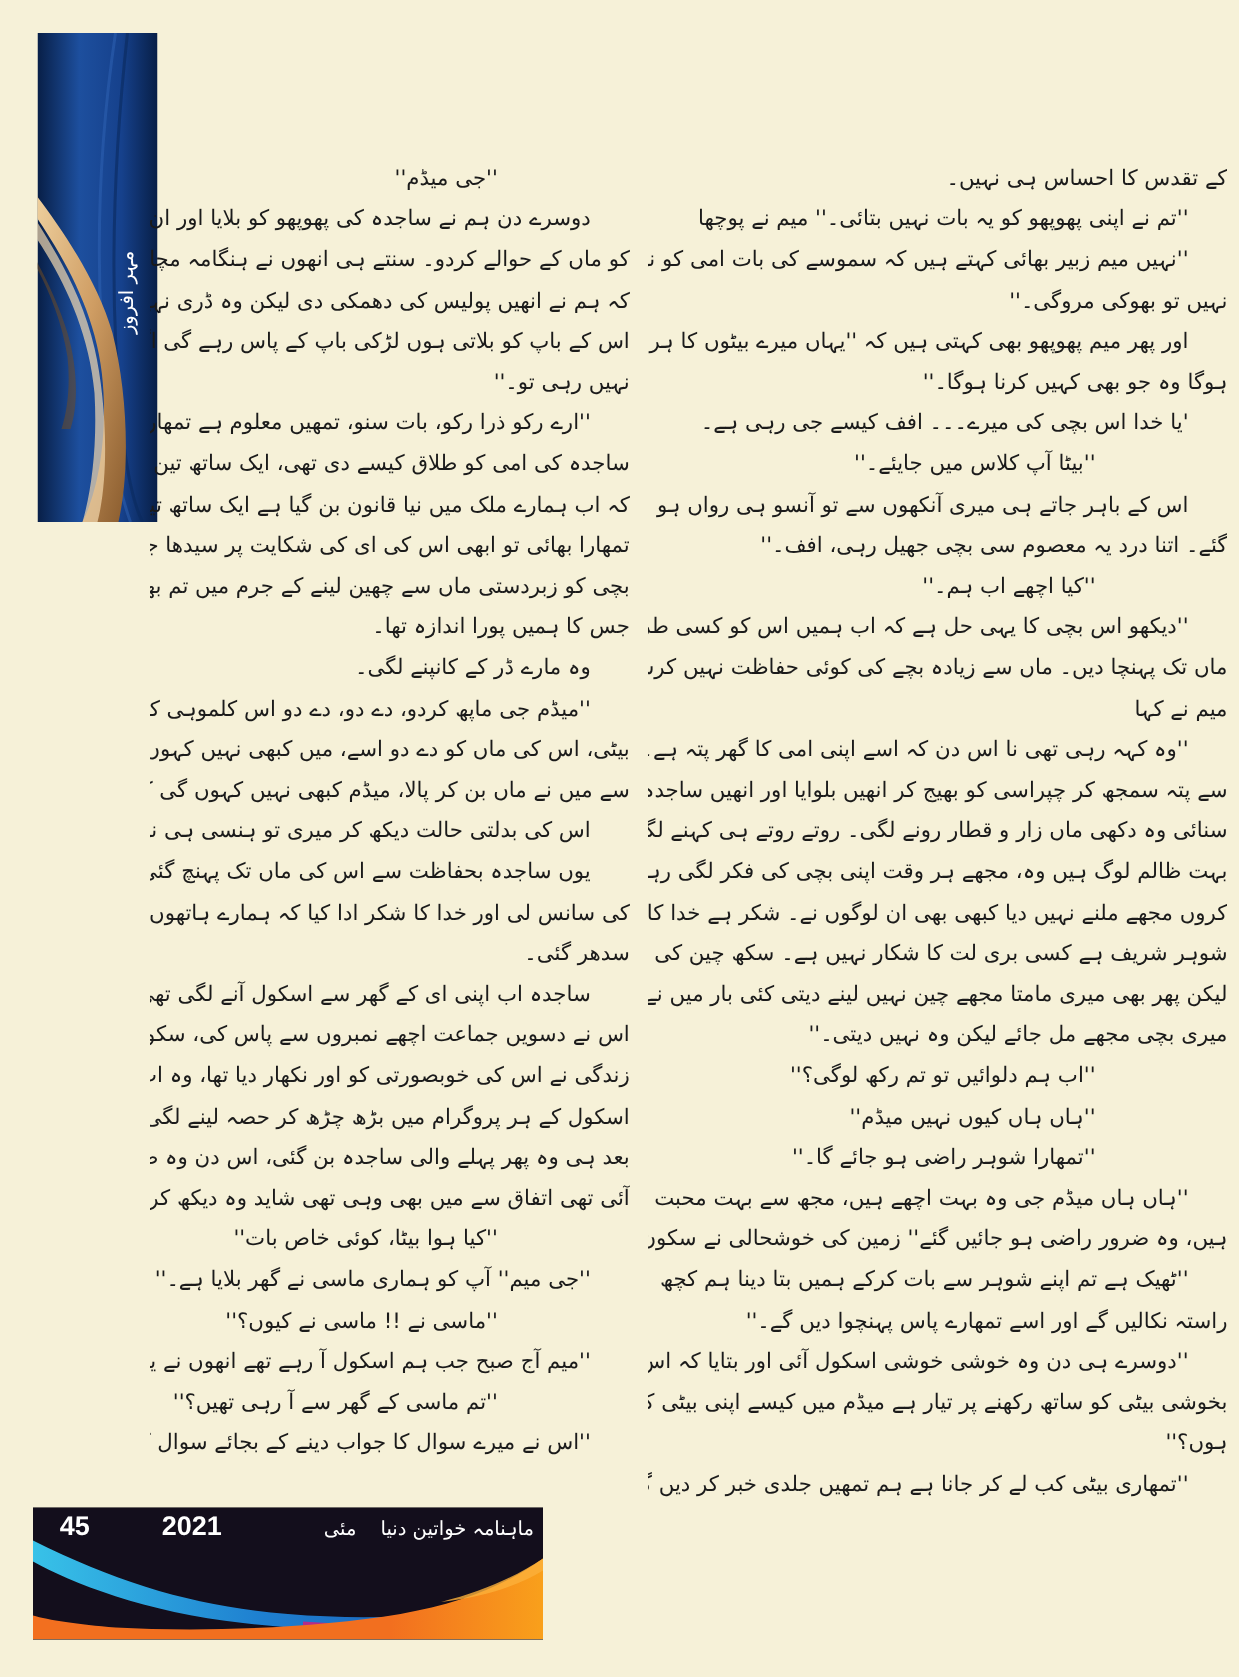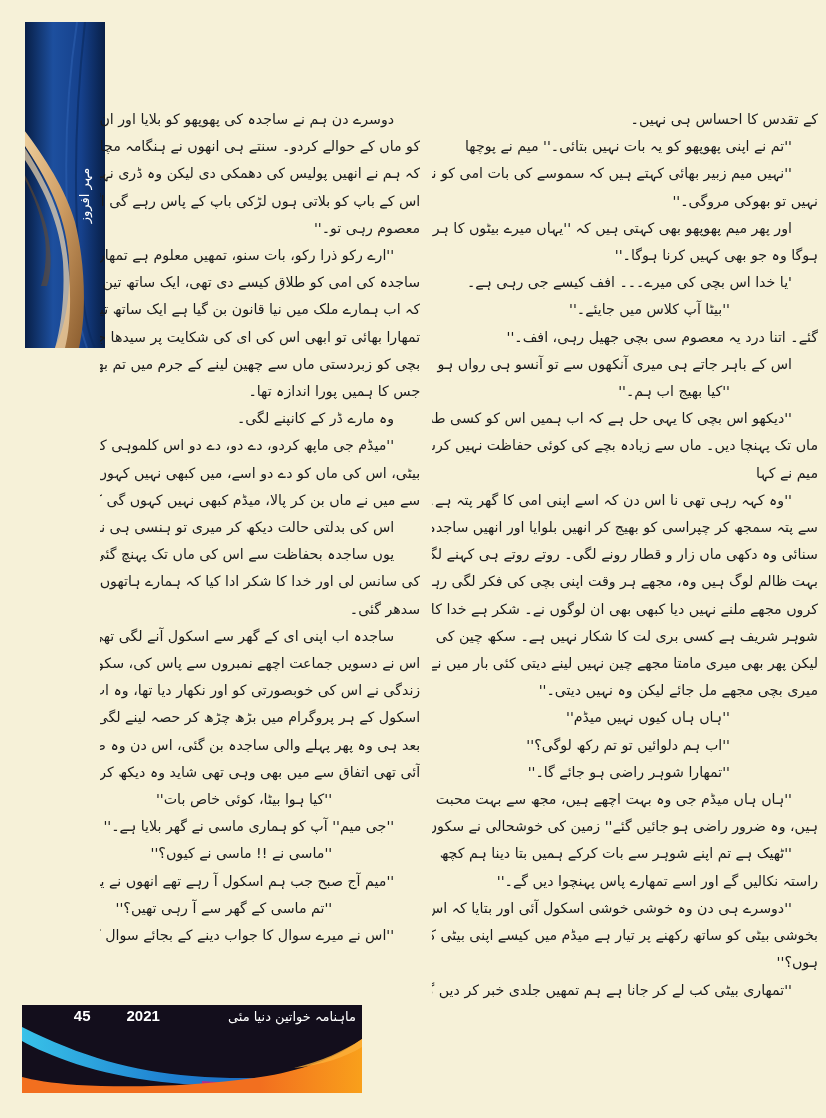--- a/index.html
+++ b/index.html
@@ -37,24 +37,24 @@
   .footer{
     position:absolute;left:22px;top:1005px;width:340px;height:88px;
     background:#0b0b10;overflow:hidden;
   }
   .footer svg{position:absolute;left:0;top:0;width:100%;height:100%}
   .footer-text{
     position:absolute;top:2px;right:6px;z-index:2;
     display:flex;direction:rtl;align-items:baseline;color:#ffffff;
   }
   .footer-text .urdu{font-size:13px;direction:rtl}
-  .footer-text .num{font-family:"Liberation Sans",sans-serif;font-weight:bold;font-size:15px}
-  .m-magazine{margin-left:4px}
+  .footer-text .num{font-family:"Liberation Sans",sans-serif;font-weight:bold;font-size:18px}
+  .m-magazine{margin-left:16px}
   .m-month{margin-left:68px}
-  .m-year{margin-left:36px}
+  .m-year{margin-left:48px}
 </style>
 </head>
 <body>
 
 <div class="strip">
   <svg viewBox="0 0 80 326" preserveAspectRatio="none">
     <defs>
       <linearGradient id="blueG" x1="0" y1="0" x2="1" y2="0">
         <stop offset="0" stop-color="#081f47"></stop>
         <stop offset="0.35" stop-color="#1d4f9e"></stop>
@@ -83,53 +83,54 @@
   <section class="col col-right">
 
   <div class="line">کے تقدس کا احساس ہی نہیں۔</div>
       <div class="line i1">''تم نے اپنی پھوپھو کو یہ بات نہیں بتائی۔'' میم نے پوچھا</div>
       <div class="line i1">''نہیں میم زبیر بھائی کہتے ہیں کہ سموسے کی بات امی کو نہیں بتانا</div>
       <div class="line">نہیں تو بھوکی مروگی۔''</div>
       <div class="line i1">اور پھر میم پھوپھو بھی کہتی ہیں کہ ''یہاں میرے بیٹوں کا ہر کہنا ماننا</div>
       <div class="line">ہوگا وہ جو بھی کہیں کرنا ہوگا۔''</div>
       <div class="line i1">'یا خدا اس بچی کی میرے۔۔۔ افف کیسے جی رہی ہے۔</div>
       <div class="line i2">''بیٹا آپ کلاس میں جایئے۔''</div>
+      <div class="line i1">اس کے باہر جاتے ہی میری آنکھوں سے تو آنسو ہی رواں ہو</div>
       <div class="line">گئے۔ اتنا درد یہ معصوم سی بچی جھیل رہی، افف۔''</div>
-      <div class="line i1">اس کے باہر جاتے ہی میری آنکھوں سے تو آنسو ہی رواں ہو</div>
-      <div class="line i2">''کیا بھیج اب ہم۔''</div>
+      <div class="line i2">''کیا اچھے اب ہم۔''</div>
       <div class="line i1">''دیکھو اس بچی کا یہی حل ہے کہ اب ہمیں اس کو کسی طرح اس کی</div>
       <div class="line">ماں تک پہنچا دیں۔ ماں سے زیادہ بچے کی کوئی حفاظت نہیں کرسکتا۔'' طیبہ</div>
       <div class="line">میم نے کہا</div>
       <div class="line i1">''وہ کہہ رہی تھی نا اس دن کہ اسے اپنی امی کا گھر پتہ ہے۔'' پھر اس</div>
       <div class="line">سے پتہ سمجھ کر چپراسی کو بھیج کر انھیں بلوایا اور انھیں ساجدہ کی پوری کہانی</div>
       <div class="line">سنائی وہ دکھی ماں زار و قطار رونے لگی۔ روتے روتے ہی کہنے لگی میڈم</div>
       <div class="line">بہت ظالم لوگ ہیں وہ، مجھے ہر وقت اپنی بچی کی فکر لگی رہتی ہے لیکن کیا</div>
       <div class="line">کروں مجھے ملنے نہیں دیا کبھی بھی ان لوگوں نے۔ شکر ہے خدا کا کہ میرا یہ</div>
       <div class="line">شوہر شریف ہے کسی بری لت کا شکار نہیں ہے۔ سکھ چین کی روٹی مل رہی ہے</div>
       <div class="line">لیکن پھر بھی میری مامتا مجھے چین نہیں لینے دیتی کئی بار میں نے کوشش کی کہ</div>
       <div class="line">میری بچی مجھے مل جائے لیکن وہ نہیں دیتی۔''</div>
+      <div class="line i2">''اب ہم دلوائیں تو تم رکھ لوگی؟''</div>
       <div class="line i2">''ہاں ہاں کیوں نہیں میڈم''</div>
-      <div class="line i2">''اب ہم دلوائیں تو تم رکھ لوگی؟''</div>
       <div class="line i2">''تمھارا شوہر راضی ہو جائے گا۔''</div>
       <div class="line i1">''ہاں ہاں میڈم جی وہ بہت اچھے ہیں، مجھ سے بہت محبت کرتے</div>
       <div class="line">ہیں، وہ ضرور راضی ہو جائیں گئے'' زمین کی خوشحالی نے سکون دیا۔</div>
       <div class="line i1">''ٹھیک ہے تم اپنے شوہر سے بات کرکے ہمیں بتا دینا ہم کچھ</div>
       <div class="line">راستہ نکالیں گے اور اسے تمھارے پاس پہنچوا دیں گے۔''</div>
       <div class="line i1">''دوسرے ہی دن وہ خوشی خوشی اسکول آئی اور بتایا کہ اس کا شوہر</div>
       <div class="line">بخوشی بیٹی کو ساتھ رکھنے پر تیار ہے میڈم میں کیسے اپنی بیٹی کو لے جا سکتی</div>
       <div class="line">ہوں؟''</div>
       <div class="line i1">''تمھاری بیٹی کب لے کر جانا ہے ہم تمھیں جلدی خبر کر دیں گے''</div>
     </section>
   <section class="col col-left">
 
+  <div class="line i2">''جی میڈم''</div>
       <div class="line i1">دوسرے دن ہم نے ساجدہ کی پھوپھو کو بلایا اور ان سے کہا کہ بچی</div>
       <div class="line">کو ماں کے حوالے کردو۔ سنتے ہی انھوں نے ہنگامہ مچانا شروع کیا ہی تھا</div>
       <div class="line">کہ ہم نے انھیں پولیس کی دھمکی دی لیکن وہ ڈری نہیں کہنے لگی ''ابھی میں</div>
       <div class="line">اس کے باپ کو بلاتی ہوں لڑکی باپ کے پاس رہے گی اگر میرے پاس</div>
-      <div class="line">معصوم رہی تو۔''</div>
+      <div class="line">نہیں رہی تو۔''</div>
       <div class="line i1">''ارے رکو ذرا رکو، بات سنو، تمھیں معلوم ہے تمھارے بھائی نے</div>
       <div class="line">ساجدہ کی امی کو طلاق کیسے دی تھی، ایک ساتھ تین طلاق نا، پتہ ہے نا تمھیں</div>
       <div class="line">کہ اب ہمارے ملک میں نیا قانون بن گیا ہے ایک ساتھ تین طلاق کا۔</div>
       <div class="line">تمھارا بھائی تو ابھی اس کی ای کی شکایت پر سیدھا جیل جانے والا ہے اور</div>
       <div class="line">بچی کو زبردستی ماں سے چھین لینے کے جرم میں تم بھی'' ہمارا حربہ کام کر گیا</div>
       <div class="line">جس کا ہمیں پورا اندازہ تھا۔</div>
       <div class="line i1">وہ مارے ڈر کے کانپنے لگی۔</div>
       <div class="line i1">''میڈم جی ماپھ کردو، دے دو، دے دو اس کلموہی کو ہی اس کی</div>
       <div class="line">بیٹی، اس کی ماں کو دے دو اسے، میں کبھی نہیں کہوں گی کہ ذرا سی تھی جب</div>
       <div class="line">سے میں نے ماں بن کر پالا، میڈم کبھی نہیں کہوں گی کہ میری بیٹی ہے۔''</div>

